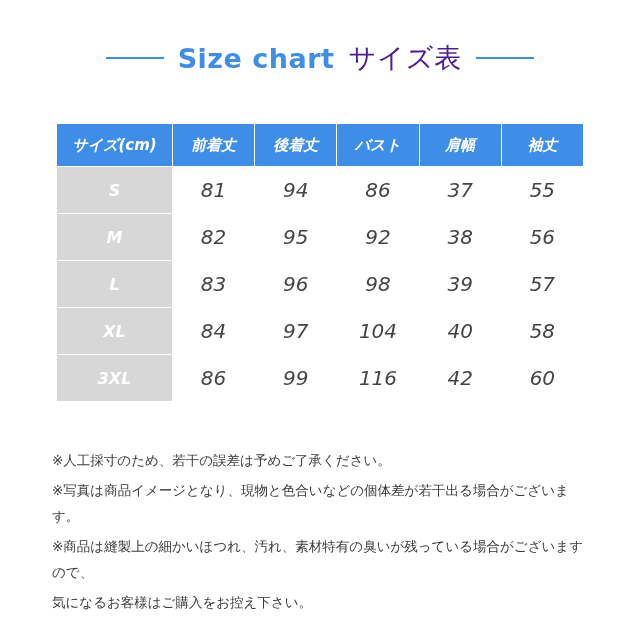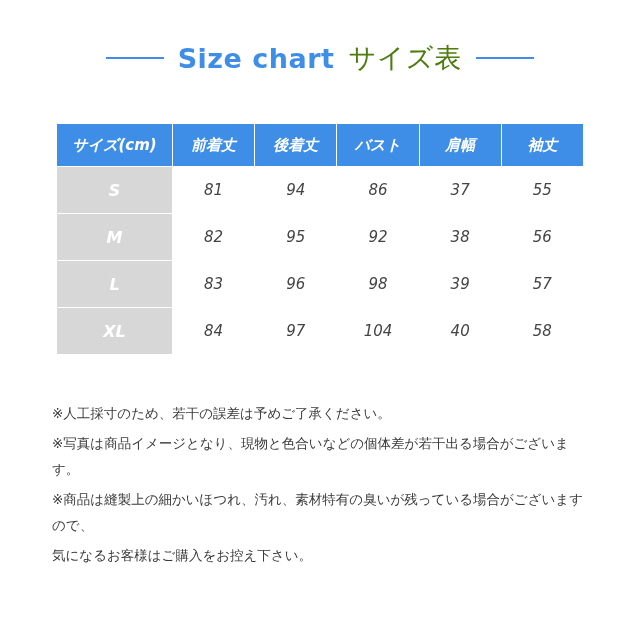--- a/index.html
+++ b/index.html
@@ -37,21 +37,21 @@
   }
   .title-en {
     font-size: 27px;
     font-weight: bold;
     color: #3e8ee8;
     letter-spacing: 0.5px;
     font-family: "DejaVu Sans", sans-serif;
   }
   .title-jp {
     font-size: 27px;
-    color: #4d7c0f;
+    color: #4c1d95;
     letter-spacing: 1px;
     font-family: "DejaVu Sans", sans-serif;
   }
 
   
   .table-wrap {
     margin: 45px 56px 0 56px;
     font-style: italic;
   }
   table.size-chart {
@@ -80,21 +80,21 @@
     background: #d7d7d7;
     color: #ffffff;
     font-weight: bold;
     height: 44px;
     font-size: 16px;
   }
   table.size-chart tbody td {
     background: #ffffff;
     color: #444444;
     height: 44px;
-    font-size: 15px;
+    font-size: 20px;
     border-left: 1px solid #ffffff;
     border-right: 1px solid #ffffff;
     border-top: 1px solid #ffffff;
     border-bottom: 1px solid #ffffff;
   }
 
   
   .notes {
     margin: 46px 48px 0 48px;
     font-size: 13.5px;
@@ -157,20 +157,28 @@
           <td>57</td>
         </tr>
         <tr>
           <th class="row-head">XL</th>
           <td>84</td>
           <td>97</td>
           <td>104</td>
           <td>40</td>
           <td>58</td>
         </tr>
+        <tr>
+          <th class="row-head">3XL</th>
+          <td>86</td>
+          <td>99</td>
+          <td>116</td>
+          <td>42</td>
+          <td>60</td>
+        </tr>
       </tbody>
     </table>
   </div>
 
   <div class="notes">
     <p>※人工採寸のため、若干の誤差は予めご了承ください。</p>
     <p>※写真は商品イメージとなり、現物と色合いなどの個体差が若干出る場合がございます。</p>
     <p>※商品は縫製上の細かいほつれ、汚れ、素材特有の臭いが残っている場合がございますので、</p>
     <p>気になるお客様はご購入をお控え下さい。</p>
 

